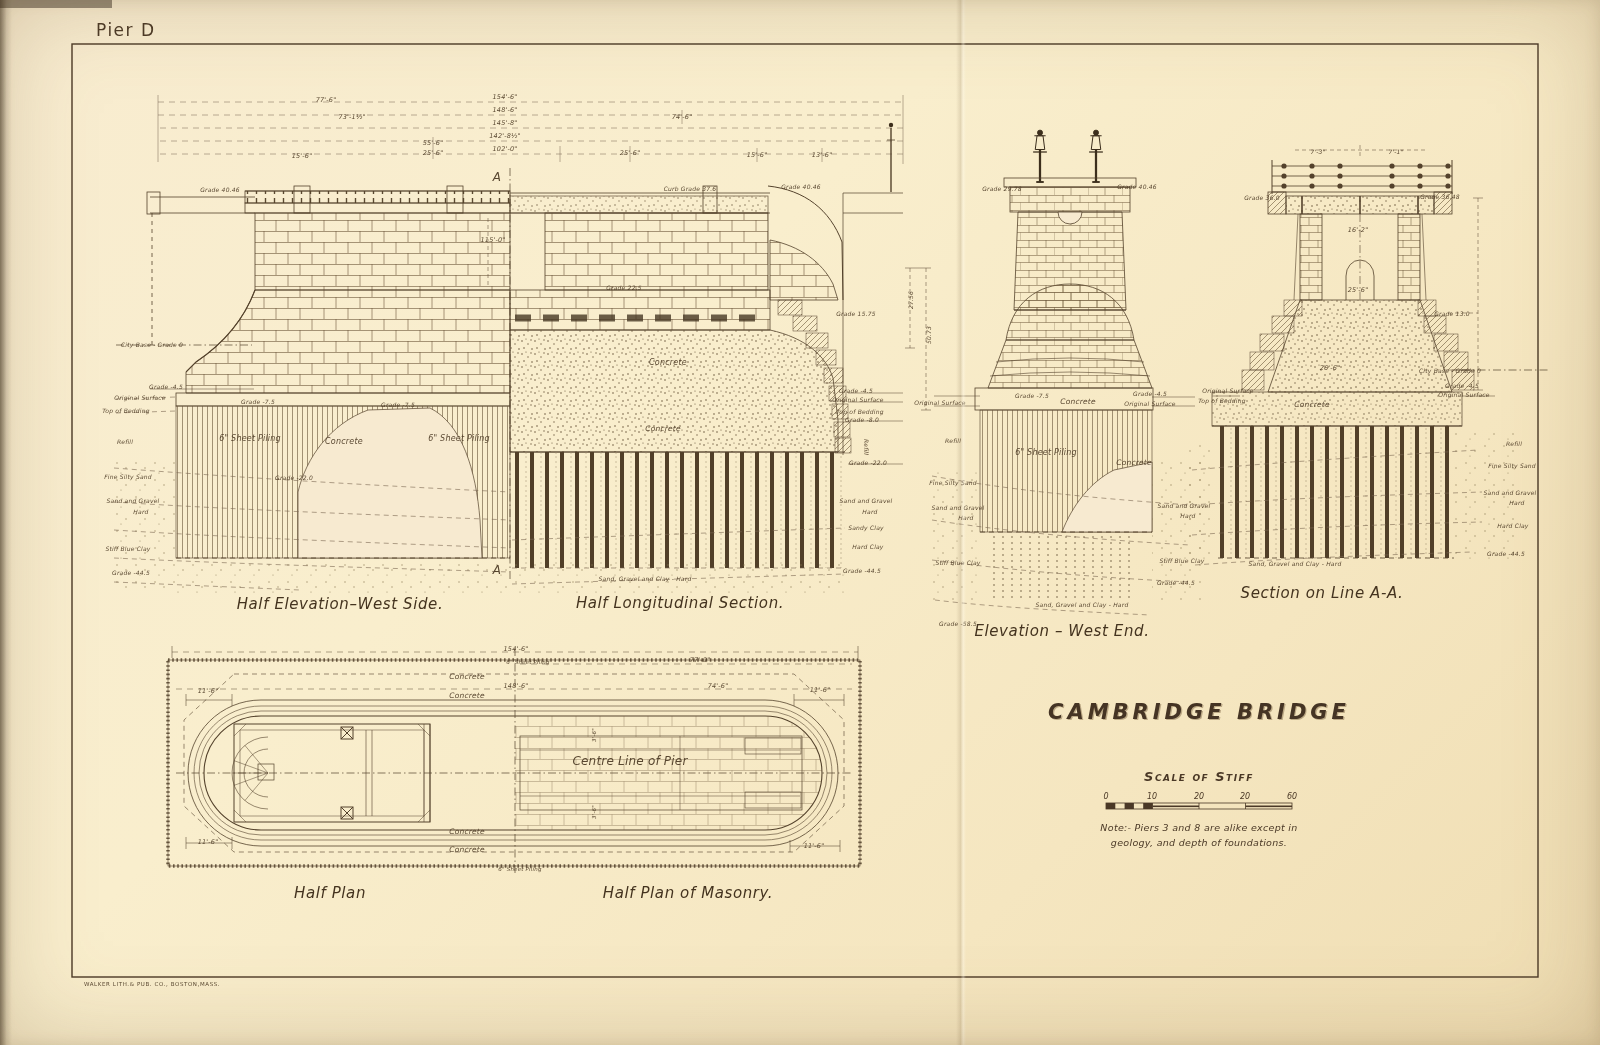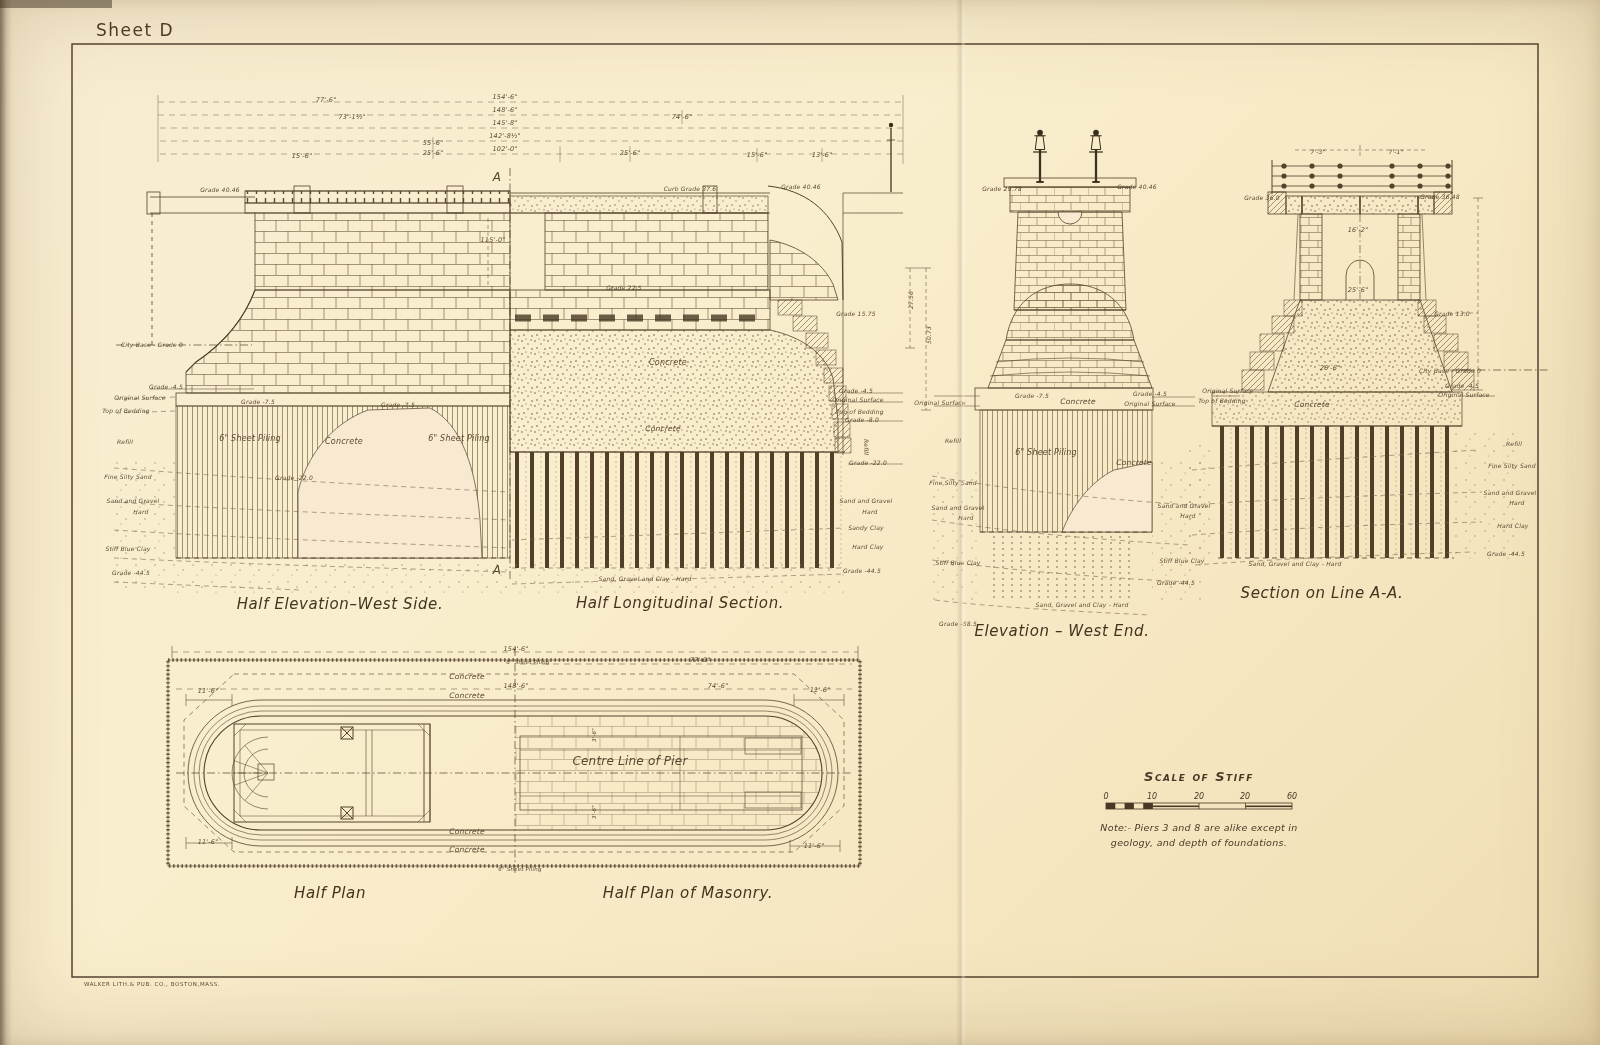--- a/index.html
+++ b/index.html
@@ -423,29 +423,30 @@
       <div class="ann" style="left: 630px; top: 761px; font-size: 12px;">Centre Line of Pier</div>
       <div class="ann" style="left: 467px; top: 831px; font-size: 7.5px;">Concrete</div>
       <div class="ann" style="left: 467px; top: 849px; font-size: 7.5px;">Concrete</div>
       <div class="ann" style="left: 208px; top: 842px;">11'-6"</div>
       <div class="ann" style="left: 814px; top: 846px;">11'-6"</div>
       <div class="ann" style="left: 520px; top: 869px; font-size: 5.5px;">6" Sheet Piling</div>
       <div class="ann" style="left: 594px; top: 735px; font-size: 5.5px; transform: translate(-50%, -50%) rotate(-90deg);">3'-6"</div>
       <div class="ann" style="left: 594px; top: 812px; font-size: 5.5px; transform: translate(-50%, -50%) rotate(-90deg);">3'-6"</div>
     </div>
 
-  <div class="planD">Sheet D</div>
+  <div class="planD">Pier D</div>
 
   <div class="cap" style="left:340px;top:604px">Half Elevation–West Side.</div>
   <div class="cap" style="left:680px;top:603px">Half Longitudinal Section.</div>
   <div class="cap" style="left:1062px;top:631px">Elevation – West End.</div>
   <div class="cap" style="left:1322px;top:593px">Section on Line A-A.</div>
   <div class="cap" style="left:330px;top:893px">Half Plan</div>
   <div class="cap" style="left:688px;top:893px">Half Plan of Masonry.</div>
 
+  <div class="tb tb1">CAMBRIDGE BRIDGE</div>
   <div class="tb tb3">Scale of Stiff</div>
   <span class="tick" style="left:1106px;top:796px">0</span>
   <span class="tick" style="left:1152px;top:796px">10</span>
   <span class="tick" style="left:1199px;top:796px">20</span>
   <span class="tick" style="left:1245px;top:796px">20</span>
   <span class="tick" style="left:1292px;top:796px">60</span>
   <div class="note" style="top:822px">Note:- Piers 3 and 8 are alike except in</div>
   <div class="note" style="top:837px">geology, and depth of foundations.</div>
 
   <div class="credit">WALKER LITH.&amp; PUB. CO., BOSTON,MASS.</div>

